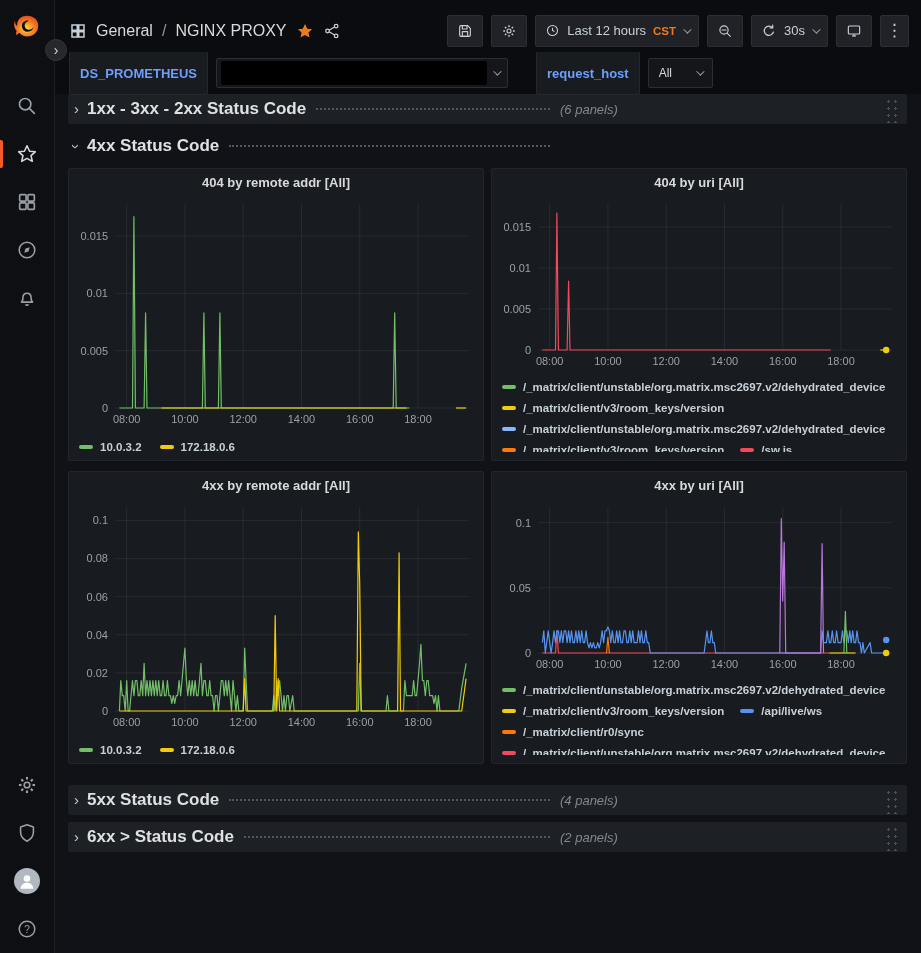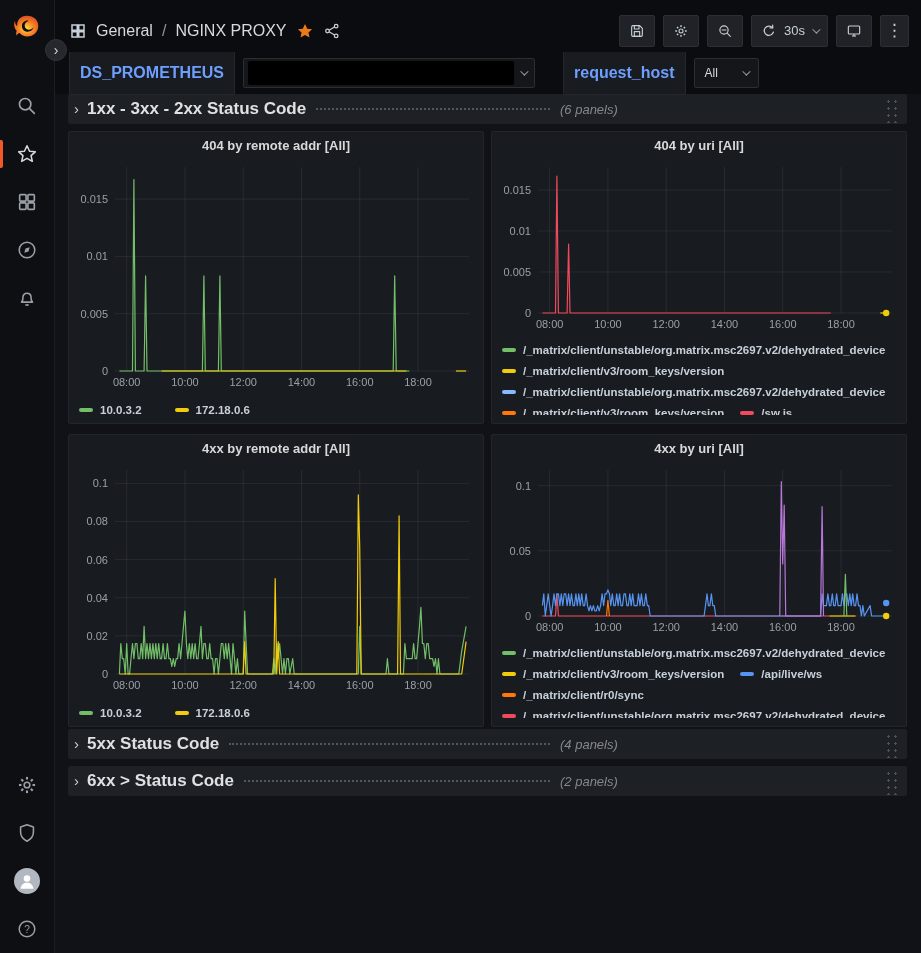--- a/index.html
+++ b/index.html
@@ -42,21 +42,21 @@
   .tz { color:#eb7b18; font-weight:bold; font-size:11.5px; }
   .caret { display:inline-block; width:6px; height:6px; border-right:1.5px solid #9aa0a8;
     border-bottom:1.5px solid #9aa0a8; transform:rotate(45deg) translateY(-2px); }
   .kebab { font-size:17px; color:#c7d0d9; letter-spacing:0; }
 
   
   .var-row { position:fixed; left:55px; top:52px; right:0; height:42px; background:#0b0c0f;
     display:flex; align-items:center; padding:0 14px; gap:8px; z-index:9; }
   .var-label { height:44px; padding:0 10px; display:flex; align-items:center;
     background:#181b1f; border:1px solid #25272d; border-radius:2px;
-    color:#6e9fff; font-size:16px; font-weight:bold; }
+    color:#6e9fff; font-size:13px; font-weight:bold; }
   .var-select { height:30px; width:292px; background:#141619; border:1px solid #2c2e34;
     border-radius:2px; display:flex; align-items:center; padding:0 8px 0 4px; gap:6px; cursor:pointer; }
   .redacted { flex:1; height:24px; background:#000; border-radius:2px; }
   .var-all { height:30px; padding:0 10px; background:#141619; border:1px solid #2c2e34;
     border-radius:2px; display:flex; align-items:center; gap:24px; color:#d8d9da;
     font-size:12px; cursor:pointer; }
 
   
   .main { position:absolute; left:55px; top:94px; right:0; padding:0 14px 0 13px; }
   .row-header { height:30px; display:flex; align-items:center; padding:0 8px 0 6px;
@@ -65,27 +65,27 @@
   .row-left { display:flex; align-items:baseline; width:486px; }
   .row-chevron { color:#c7d0d9; font-size:15px; margin-right:8px; display:inline-block; }
   .row-chevron.open { transform:rotate(90deg) translateX(1px); }
   .row-title { font-size:17px; font-weight:bold; color:#dfe0e2; white-space:nowrap; }
   .leader { flex:1; border-bottom:2px dotted #54565d; margin:0 10px; transform:translateY(-4px); }
   .row-count { font-size:13px; font-style:italic; color:#85878c; }
   .drag-handle { margin-left:auto; width:15px; height:27px; opacity:.8;
     background-image:radial-gradient(#5a5d64 1.1px, transparent 1.2px);
     background-size:7px 7px; background-position:1px 2px; cursor:grab; }
 
-  .panel-grid { display:grid; grid-template-columns:1fr 1fr; column-gap:7px; row-gap:10px; margin-bottom:2px; }
+  .panel-grid { display:grid; grid-template-columns:1fr 1fr; column-gap:7px; row-gap:10px; margin-bottom:21px; }
   .panel { height:293px; background:#181b1f; border:1px solid #22252b; border-radius:2px;
     overflow:hidden; display:flex; flex-direction:column; }
   .panel-title { height:27px; line-height:27px; text-align:center; font-size:13px;
     font-weight:bold; color:#d8d9da; cursor:pointer; }
   .panel-chart { padding:0 2px; }
-  .legend-row { display:flex; align-items:center; gap:33px; padding:4px 6px 0 10px; font-size:11.5px; }
+  .legend-row { display:flex; align-items:center; gap:18px; padding:4px 6px 0 10px; font-size:11.5px; }
   .legend-list { display:flex; flex-wrap:wrap; align-content:flex-start; overflow:hidden;
     height:78px; padding:2px 6px 0 10px; font-size:11.5px; column-gap:16px; }
   .legend-item { display:flex; align-items:center; gap:7px; height:21px; flex:0 0 auto;
     white-space:nowrap; color:#c7d0d9; cursor:pointer;font-weight:bold; }
   .swatch { width:14px; height:4px; border-radius:2px; flex:0 0 auto; }
 
   .bottom-rows { margin-top:0; }
 </style>
 </head>
 <body>
@@ -219,20 +219,31 @@
           <line x1="3.4" y1="12" x2="6.1" y2="12"></line>
             <line x1="17.9" y1="12" x2="20.6" y2="12"></line>
           <line x1="6" y1="6" x2="7.9" y2="7.9"></line>
             <line x1="16.1" y1="16.1" x2="18" y2="18"></line>
           <line x1="6" y1="18" x2="7.9" y2="16.1"></line>
             <line x1="16.1" y1="7.9" x2="18" y2="6"></line>
         </g>
       </svg>
     </div>
     <div class="tool-btn">
+      <span>
+        <svg viewBox="0 0 24 24" fill="none" stroke="#c7d0d9" stroke-width="1.7" style="width:15px;height:15px;display:block">
+          <circle cx="12" cy="12" r="8"></circle>
+            <polyline points="12,7.5 12,12 15.2,13.6"></polyline>
+        </svg>
+      </span>
+      <span>Last 12 hours</span>
+      <span class="tz">CST</span>
+      <span class="caret"></span>
+    </div>
+    <div class="tool-btn">
       <svg viewBox="0 0 24 24" fill="none" stroke="#c7d0d9" stroke-width="1.7" stroke-linecap="round">
         <circle cx="10.5" cy="10.5" r="6.2"></circle>
           <line x1="15.2" y1="15.2" x2="20" y2="20"></line>
         <line x1="7.6" y1="10.5" x2="13.4" y2="10.5"></line>
       </svg>
     </div>
     <div class="tool-btn">
       <svg viewBox="0 0 24 24" fill="none" stroke="#c7d0d9" stroke-width="1.8" stroke-linecap="round">
         <path d="M18.6 13.5 A7 7 0 1 1 17.2 7"></path>
         <polyline points="17.5,3.2 17.6,7.4 13.4,7.3"></polyline>
@@ -272,20 +283,27 @@
   <div class="row-header collapsed">
     <div class="row-left">
       <span class="row-chevron">›</span>
       <span class="row-title">1xx - 3xx - 2xx Status Code</span>
       <span class="leader"></span>
     </div>
     <span class="row-count">(6 panels)</span>
     <span class="drag-handle"></span>
   </div>
 
+  <div class="row-header">
+    <div class="row-left">
+      <span class="row-chevron open">›</span>
+      <span class="row-title">4xx Status Code</span>
+      <span class="leader"></span>
+    </div>
+  </div>
 
   <div class="panel-grid">
     <div class="panel">
       <div class="panel-title">404 by remote addr [All]</div>
       <div class="panel-chart"><svg width="406" height="232">
             <line x1="55.65432098765433" y1="8" x2="55.65432098765433" y2="212" stroke="rgba(204,204,220,0.09)"></line>
             <text x="55.65432098765433" y="227" text-anchor="middle" font-size="11" fill="#9aa0a8">08:00</text>
             <line x1="113.92592592592594" y1="8" x2="113.92592592592594" y2="212" stroke="rgba(204,204,220,0.09)"></line>
             <text x="113.92592592592594" y="227" text-anchor="middle" font-size="11" fill="#9aa0a8">10:00</text>
             <line x1="172.19753086419755" y1="8" x2="172.19753086419755" y2="212" stroke="rgba(204,204,220,0.09)"></line>

